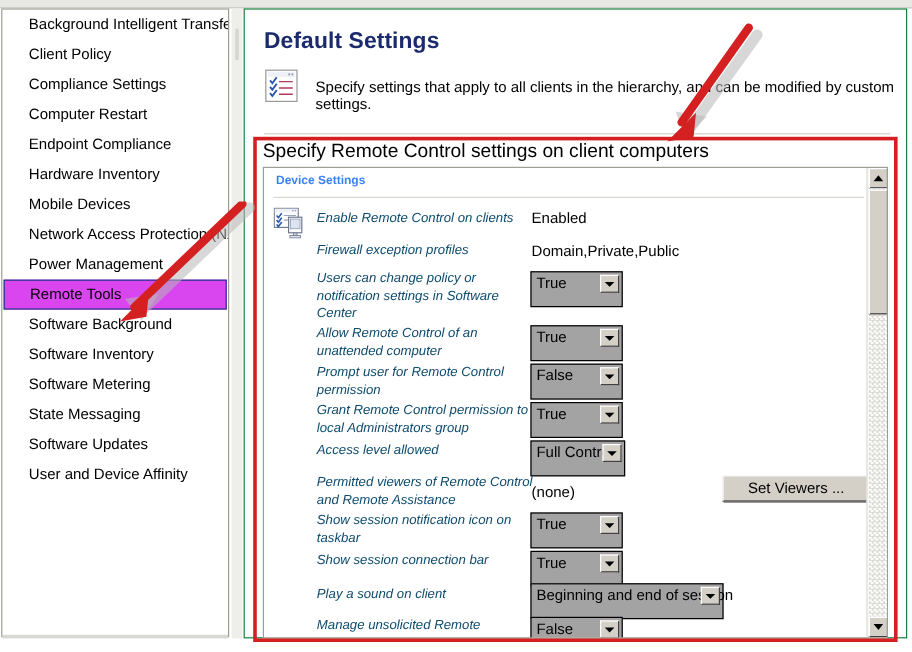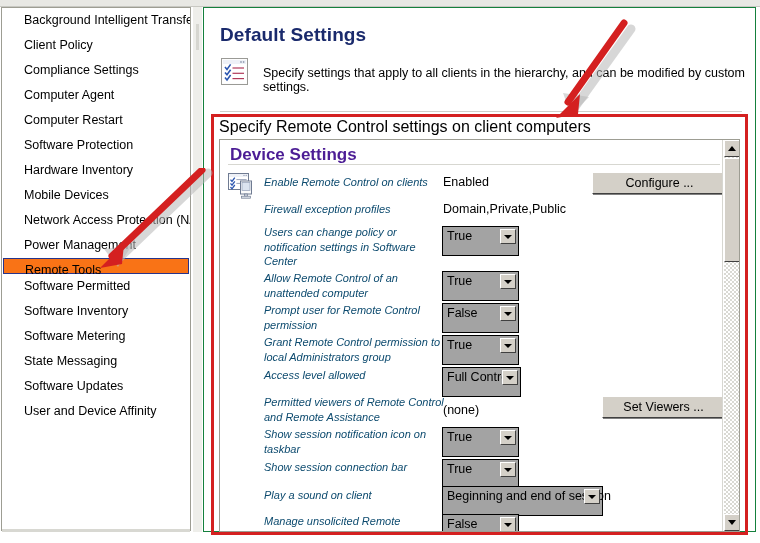--- a/index.html
+++ b/index.html
@@ -19,22 +19,22 @@
   #nav-pane{
     position:absolute;left:1px;top:7px;width:190px;height:524px;
     background:#ffffff;border:1px solid #9d9d93;box-sizing:border-box;
     overflow:hidden;
   }
   .nav-item{
     height:25px;line-height:25px;padding-left:22px;
     font-size:12.5px;color:#000;white-space:nowrap;box-sizing:border-box;
   }
   .nav-item.selected{
-    background:#f97316;border:1px solid #27348b;
-    margin:0 1px;padding-left:21px;height:16px;line-height:23px;
+    background:#d946ef;border:1px solid #27348b;
+    margin:0 1px;padding-left:21px;height:25px;line-height:23px;
   }
   #nav-pane-shadow{position:absolute;left:2px;top:529px;width:188px;height:3px;background:#d8d8d2;}
 
   
   #splitter{position:absolute;left:193px;top:7px;width:9px;height:525px;background:#eeeeea;}
   #splitter-grip{position:absolute;left:196px;top:24px;width:3px;height:26px;background:#d6d6d0;}
 
   
   #content-pane{
     position:absolute;left:203px;top:7px;width:553px;height:525px;
@@ -69,21 +69,21 @@
     position:absolute;left:15px;top:110px;width:521px;
     font-size:16px;color:#000;
   }
 
   #settings-frame{
     position:absolute;left:15px;top:131px;width:521px;height:393px;
     border:1px solid #9d9d93;background:#ffffff;box-sizing:border-box;overflow:hidden;
   }
 
   #group-title{
-    position:absolute;left:10px;top:5px;font-size:17px;font-weight:bold;color:#4c1d95;
+    position:absolute;left:10px;top:5px;font-size:10px;font-weight:bold;color:#3b82f6;
   }
   #group-underline{position:absolute;left:8px;top:24px;width:492px;height:1px;background:#d7d7d1;}
 
   #device-icon{
     position:absolute;left:8px;top:33px;width:28px;height:27px;
   }
   .slabel{position:absolute;font-size:11px;color:#0c4a6e;line-height:14.5px;width:180px;font-style:italic;}
   .svalue-text{position:absolute;font-size:12.5px;color:#000;}
 
   
@@ -160,29 +160,28 @@
 </head>
 <body>
 
 <div id="top-strip"></div>
 <div id="top-strip-line"></div>
 
 <div id="nav-pane">
     <div class="nav-item">Background Intelligent Transfer</div>
     <div class="nav-item">Client Policy</div>
     <div class="nav-item">Compliance Settings</div>
-    <div class="nav-item">Computer Agent</div>
     <div class="nav-item">Computer Restart</div>
-    <div class="nav-item">Software Protection</div>
+    <div class="nav-item">Endpoint Compliance</div>
     <div class="nav-item">Hardware Inventory</div>
     <div class="nav-item">Mobile Devices</div>
     <div class="nav-item">Network Access Protection (NAP)</div>
     <div class="nav-item">Power Management</div>
     <div class="nav-item selected">Remote Tools</div>
-    <div class="nav-item">Software Permitted</div>
+    <div class="nav-item">Software Background</div>
     <div class="nav-item">Software Inventory</div>
     <div class="nav-item">Software Metering</div>
     <div class="nav-item">State Messaging</div>
     <div class="nav-item">Software Updates</div>
     <div class="nav-item">User and Device Affinity</div>
   </div>
 <div id="nav-pane-shadow"></div>
 
 <div id="splitter"></div>
 <div id="splitter-grip"></div>
@@ -231,21 +230,20 @@
         <line x1="8.4" y1="10.4" x2="18.6" y2="10.4" stroke="#9aa4bb" stroke-width="1"></line>
         <rect x="12.5" y="8" width="11" height="13" fill="#fbfbfb" stroke="#6f7b92"></rect>
         <rect x="14" y="9.6" width="8" height="8" fill="#dce4f0" stroke="#93a0b8" stroke-width="0.7"></rect>
         <rect x="16.5" y="21" width="3" height="2.4" fill="#c9cfdc" stroke="#6f7b92" stroke-width="0.7"></rect>
         <rect x="13.6" y="23.2" width="8.8" height="2" fill="#dfe3ea" stroke="#6f7b92" stroke-width="0.7"></rect>
       </svg>
     </div>
 
     <div class="slabel" style="left:44px;top:35px;width:190px;">Enable Remote Control on clients</div>
     <div class="svalue-text" style="left:223px;top:35px;">Enabled</div>
-    <div class="pbtn" style="left:372px;top:32px;width:135px;">Configure ...</div>
 
     <div class="slabel" style="left:44px;top:62px;width:190px;">Firewall exception profiles</div>
     <div class="svalue-text" style="left:223px;top:62px;">Domain,Private,Public</div>
 
     <div class="slabel" style="left:44px;top:85px;width:182px;">Users can change policy or notification settings in Software Center</div>
     <div class="combo" style="left:222px;top:86px;width:77px;">
       <span class="ctext">True</span>
       <span class="cbtn"></span>
     </div>
 

